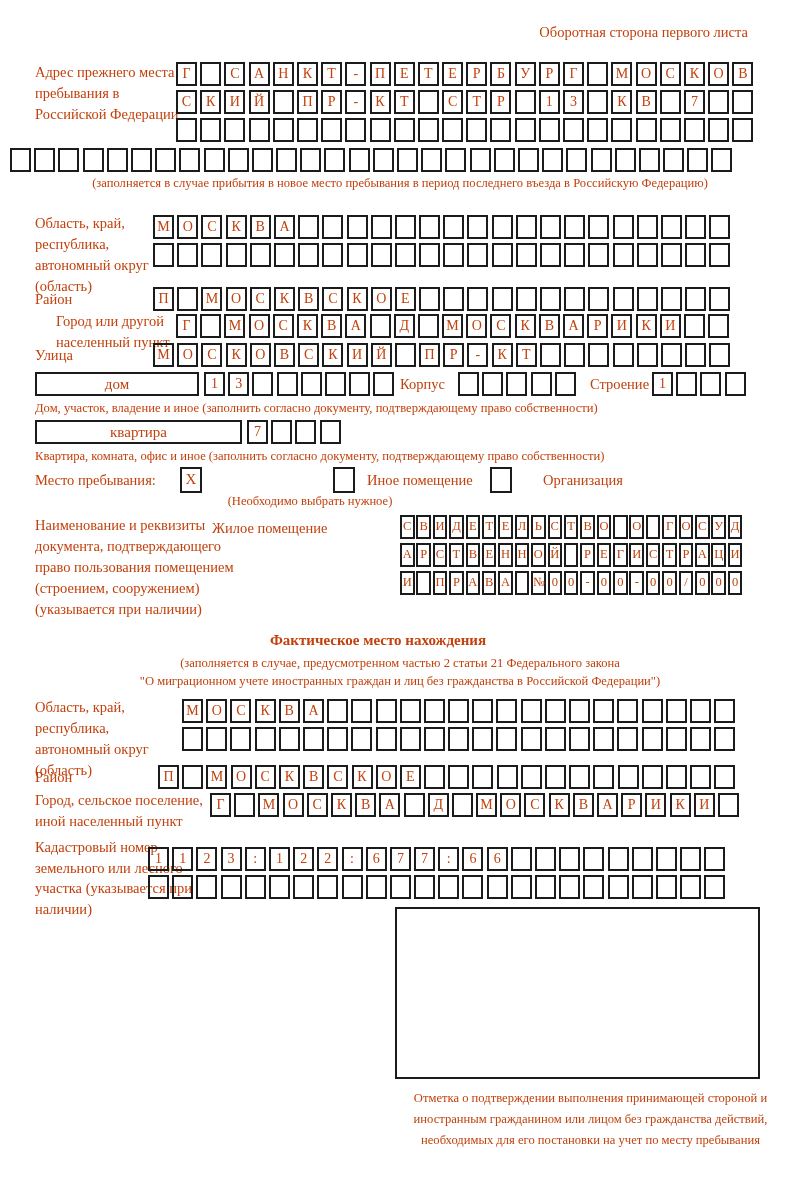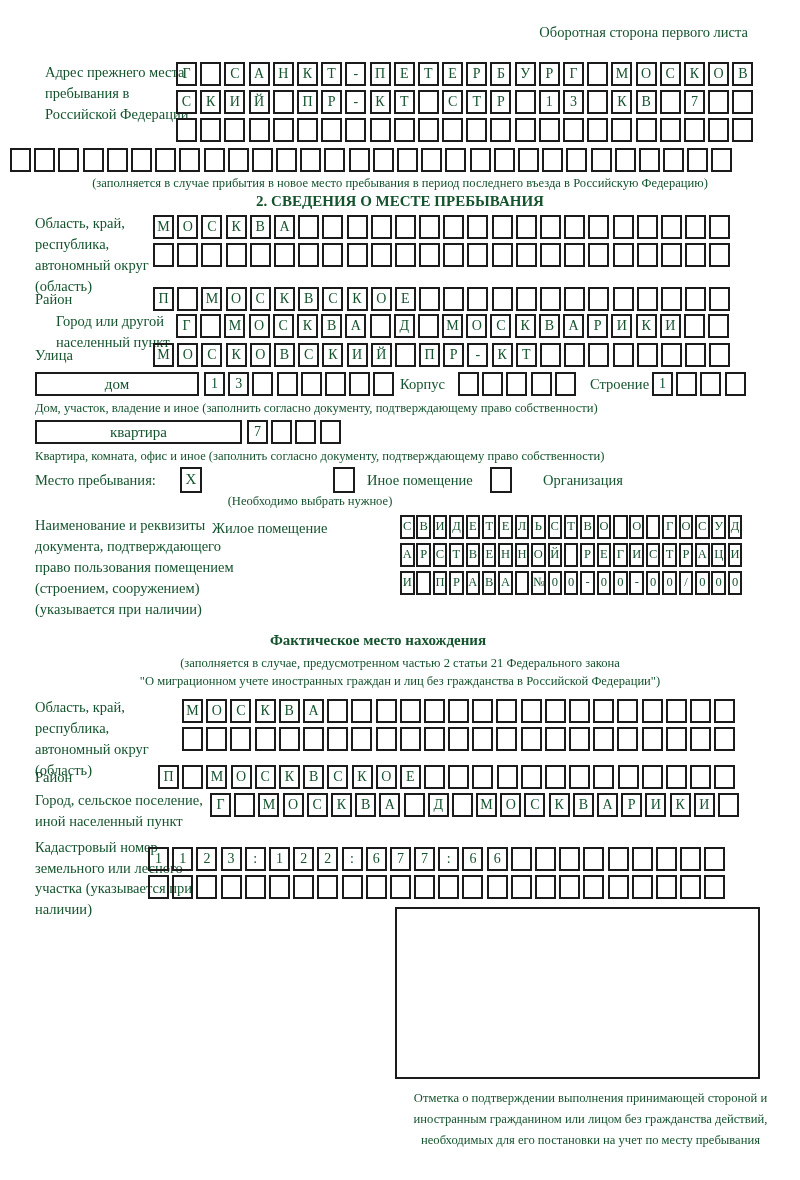--- a/index.html
+++ b/index.html
@@ -1,16 +1,16 @@
 <!DOCTYPE html>
 <html><head>
 <meta charset="utf-8">
 <style>
   html,body{margin:0;padding:0;background:#fff;}
-  #page{position:relative;width:800px;height:1180px;background:#fff;color:#14532d;
+  #page{position:relative;width:800px;height:1180px;background:#fff;color:#c2410c;
         font-family:"Liberation Serif","DejaVu Serif",serif;overflow:hidden;}
   .abs{position:absolute;}
   .label{font-size:14.5px;line-height:21px;}
   .label-tight{font-size:14.5px;line-height:20.5px;}
   .note{font-size:12.6px;line-height:17px;}
   .center{text-align:center;}
   .title{font-size:15px;font-weight:bold;}
   .cellrow{white-space:nowrap;height:24px;}
   .cell{box-sizing:border-box;display:inline-block;width:21px;height:24px;
         border:2px solid #1b1b1b;margin-right:3.2px;vertical-align:top;
@@ -23,28 +23,27 @@
         text-align:center;font-size:15px;line-height:20px;}
   .bigbox{box-sizing:border-box;border:2px solid #1b1b1b;background:#fff;}
 </style>
 </head>
 <body>
 
 <div id="page">
 
   <div class="abs label" style="right:52px;top:22px;">Оборотная сторона первого листа</div>
 
-  <div class="abs label" style="left:45px;top:62px;width:150px;">Адрес прежнего места пребывания в Российской Федерации</div>
+  <div class="abs label" style="left:35px;top:62px;width:150px;">Адрес прежнего места пребывания в Российской Федерации</div>
   <div class="abs cellrow" style="left:176px;top:62px;"><span class="cell">Г</span><span class="cell"></span><span class="cell">С</span><span class="cell">А</span><span class="cell">Н</span><span class="cell">К</span><span class="cell">Т</span><span class="cell">-</span><span class="cell">П</span><span class="cell">Е</span><span class="cell">Т</span><span class="cell">Е</span><span class="cell">Р</span><span class="cell">Б</span><span class="cell">У</span><span class="cell">Р</span><span class="cell">Г</span><span class="cell"></span><span class="cell">М</span><span class="cell">О</span><span class="cell">С</span><span class="cell">К</span><span class="cell">О</span><span class="cell">В</span></div>
   <div class="abs cellrow" style="left:176px;top:90px;"><span class="cell">С</span><span class="cell">К</span><span class="cell">И</span><span class="cell">Й</span><span class="cell"></span><span class="cell">П</span><span class="cell">Р</span><span class="cell">-</span><span class="cell">К</span><span class="cell">Т</span><span class="cell"></span><span class="cell">С</span><span class="cell">Т</span><span class="cell">Р</span><span class="cell"></span><span class="cell">1</span><span class="cell">3</span><span class="cell"></span><span class="cell">К</span><span class="cell">В</span><span class="cell"></span><span class="cell">7</span><span class="cell"></span><span class="cell"></span></div>
   <div class="abs cellrow" style="left:176px;top:118px;"><span class="cell"></span><span class="cell"></span><span class="cell"></span><span class="cell"></span><span class="cell"></span><span class="cell"></span><span class="cell"></span><span class="cell"></span><span class="cell"></span><span class="cell"></span><span class="cell"></span><span class="cell"></span><span class="cell"></span><span class="cell"></span><span class="cell"></span><span class="cell"></span><span class="cell"></span><span class="cell"></span><span class="cell"></span><span class="cell"></span><span class="cell"></span><span class="cell"></span><span class="cell"></span><span class="cell"></span></div>
   <div class="abs cellrow" style="left:10px;top:148px;"><span class="cell"></span><span class="cell"></span><span class="cell"></span><span class="cell"></span><span class="cell"></span><span class="cell"></span><span class="cell"></span><span class="cell"></span><span class="cell"></span><span class="cell"></span><span class="cell"></span><span class="cell"></span><span class="cell"></span><span class="cell"></span><span class="cell"></span><span class="cell"></span><span class="cell"></span><span class="cell"></span><span class="cell"></span><span class="cell"></span><span class="cell"></span><span class="cell"></span><span class="cell"></span><span class="cell"></span><span class="cell"></span><span class="cell"></span><span class="cell"></span><span class="cell"></span><span class="cell"></span><span class="cell"></span></div>
   <div class="abs note center" style="left:0;top:175px;width:800px;">(заполняется в случае прибытия в новое место пребывания в период последнего въезда в Российскую Федерацию)</div>
 
-  <div class="abs title center" style="left:0;top:193px;width:800px;">2. СВЕДЕНИЯ О МЕСТЕ ПРЕБЫВАНИЯ</div>
 
   <div class="abs label" style="left:35px;top:213px;width:118px;">Область, край, республика, автономный округ (область)</div>
   <div class="abs cellrow" style="left:153px;top:215px;"><span class="cell">М</span><span class="cell">О</span><span class="cell">С</span><span class="cell">К</span><span class="cell">В</span><span class="cell">А</span><span class="cell"></span><span class="cell"></span><span class="cell"></span><span class="cell"></span><span class="cell"></span><span class="cell"></span><span class="cell"></span><span class="cell"></span><span class="cell"></span><span class="cell"></span><span class="cell"></span><span class="cell"></span><span class="cell"></span><span class="cell"></span><span class="cell"></span><span class="cell"></span><span class="cell"></span><span class="cell"></span></div>
   <div class="abs cellrow" style="left:153px;top:243px;"><span class="cell"></span><span class="cell"></span><span class="cell"></span><span class="cell"></span><span class="cell"></span><span class="cell"></span><span class="cell"></span><span class="cell"></span><span class="cell"></span><span class="cell"></span><span class="cell"></span><span class="cell"></span><span class="cell"></span><span class="cell"></span><span class="cell"></span><span class="cell"></span><span class="cell"></span><span class="cell"></span><span class="cell"></span><span class="cell"></span><span class="cell"></span><span class="cell"></span><span class="cell"></span><span class="cell"></span></div>
 
   <div class="abs label" style="left:35px;top:289px;">Район</div>
   <div class="abs cellrow" style="left:153px;top:287px;"><span class="cell">П</span><span class="cell"></span><span class="cell">М</span><span class="cell">О</span><span class="cell">С</span><span class="cell">К</span><span class="cell">В</span><span class="cell">С</span><span class="cell">К</span><span class="cell">О</span><span class="cell">Е</span><span class="cell"></span><span class="cell"></span><span class="cell"></span><span class="cell"></span><span class="cell"></span><span class="cell"></span><span class="cell"></span><span class="cell"></span><span class="cell"></span><span class="cell"></span><span class="cell"></span><span class="cell"></span><span class="cell"></span></div>
 
   <div class="abs label-tight" style="left:35px;top:311px;width:138px;margin-left:21px;">Город или другой населенный пункт</div>
   <div class="abs cellrow" style="left:176px;top:314px;"><span class="cell">Г</span><span class="cell"></span><span class="cell">М</span><span class="cell">О</span><span class="cell">С</span><span class="cell">К</span><span class="cell">В</span><span class="cell">А</span><span class="cell"></span><span class="cell">Д</span><span class="cell"></span><span class="cell">М</span><span class="cell">О</span><span class="cell">С</span><span class="cell">К</span><span class="cell">В</span><span class="cell">А</span><span class="cell">Р</span><span class="cell">И</span><span class="cell">К</span><span class="cell">И</span><span class="cell"></span><span class="cell"></span></div>

